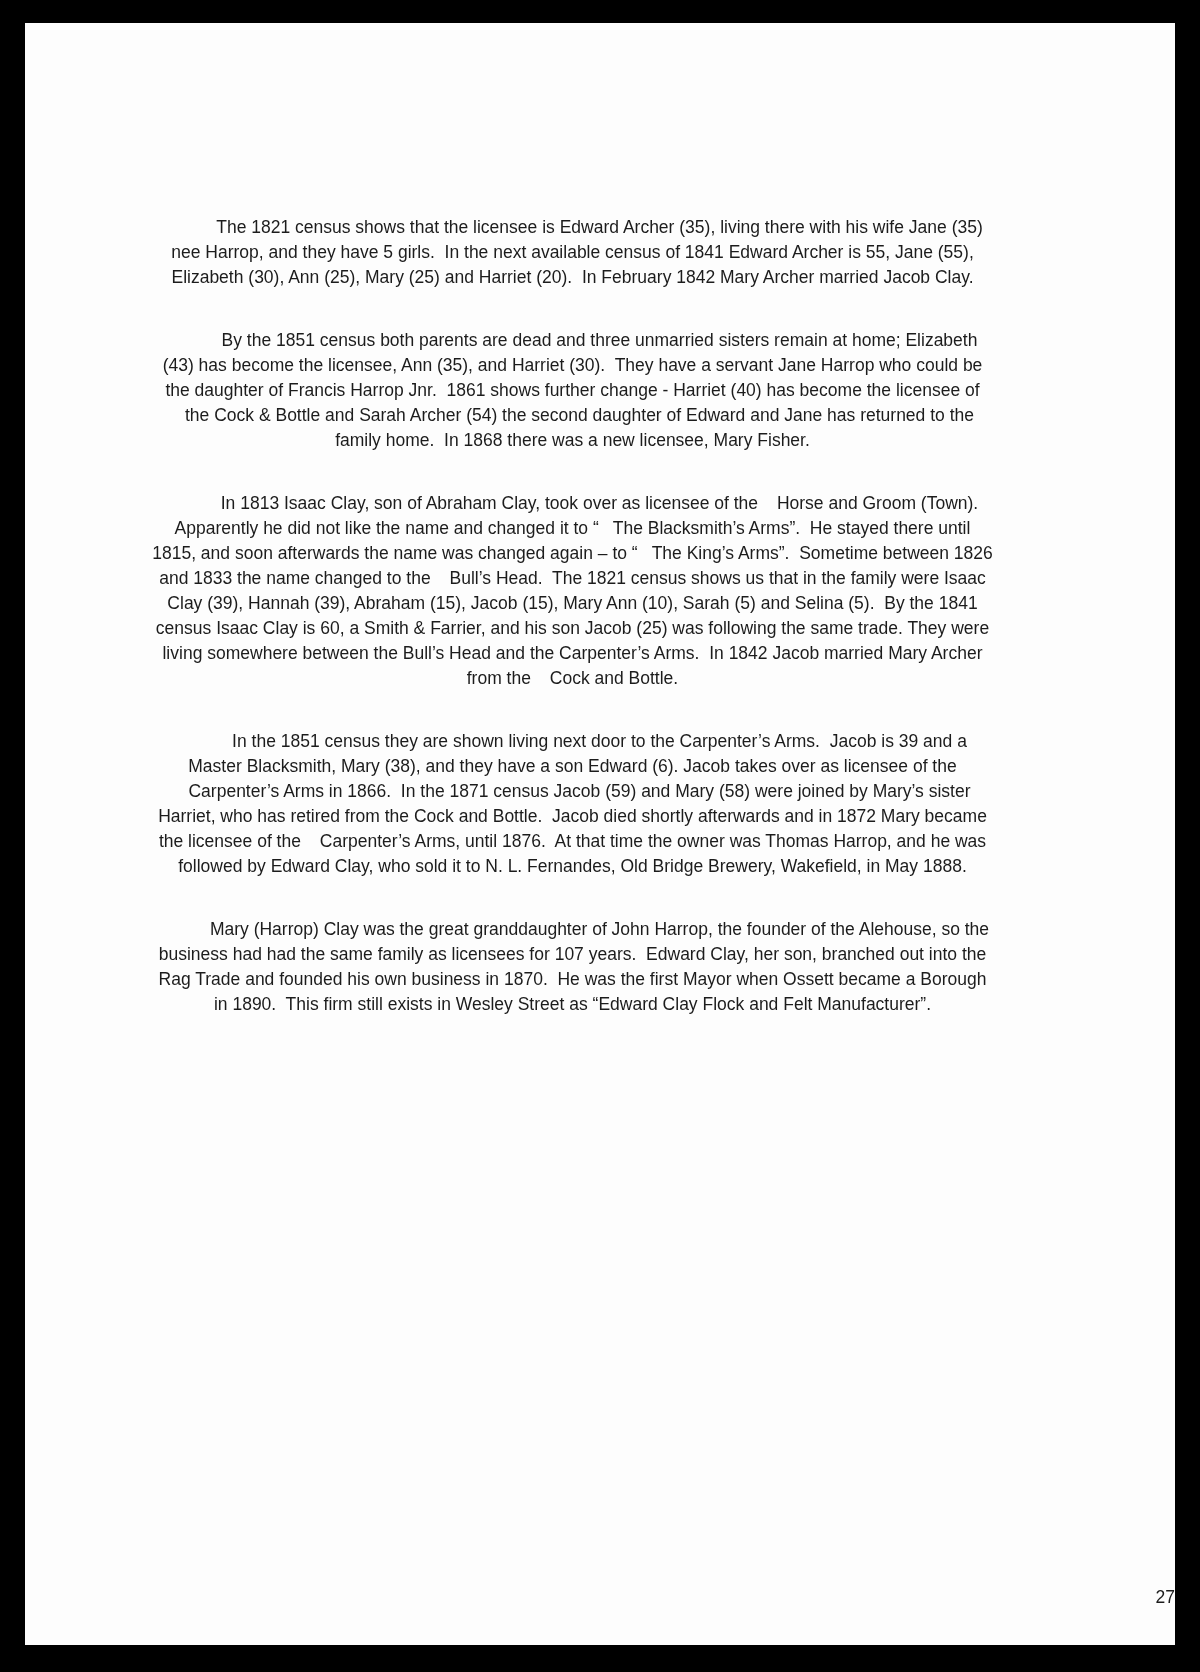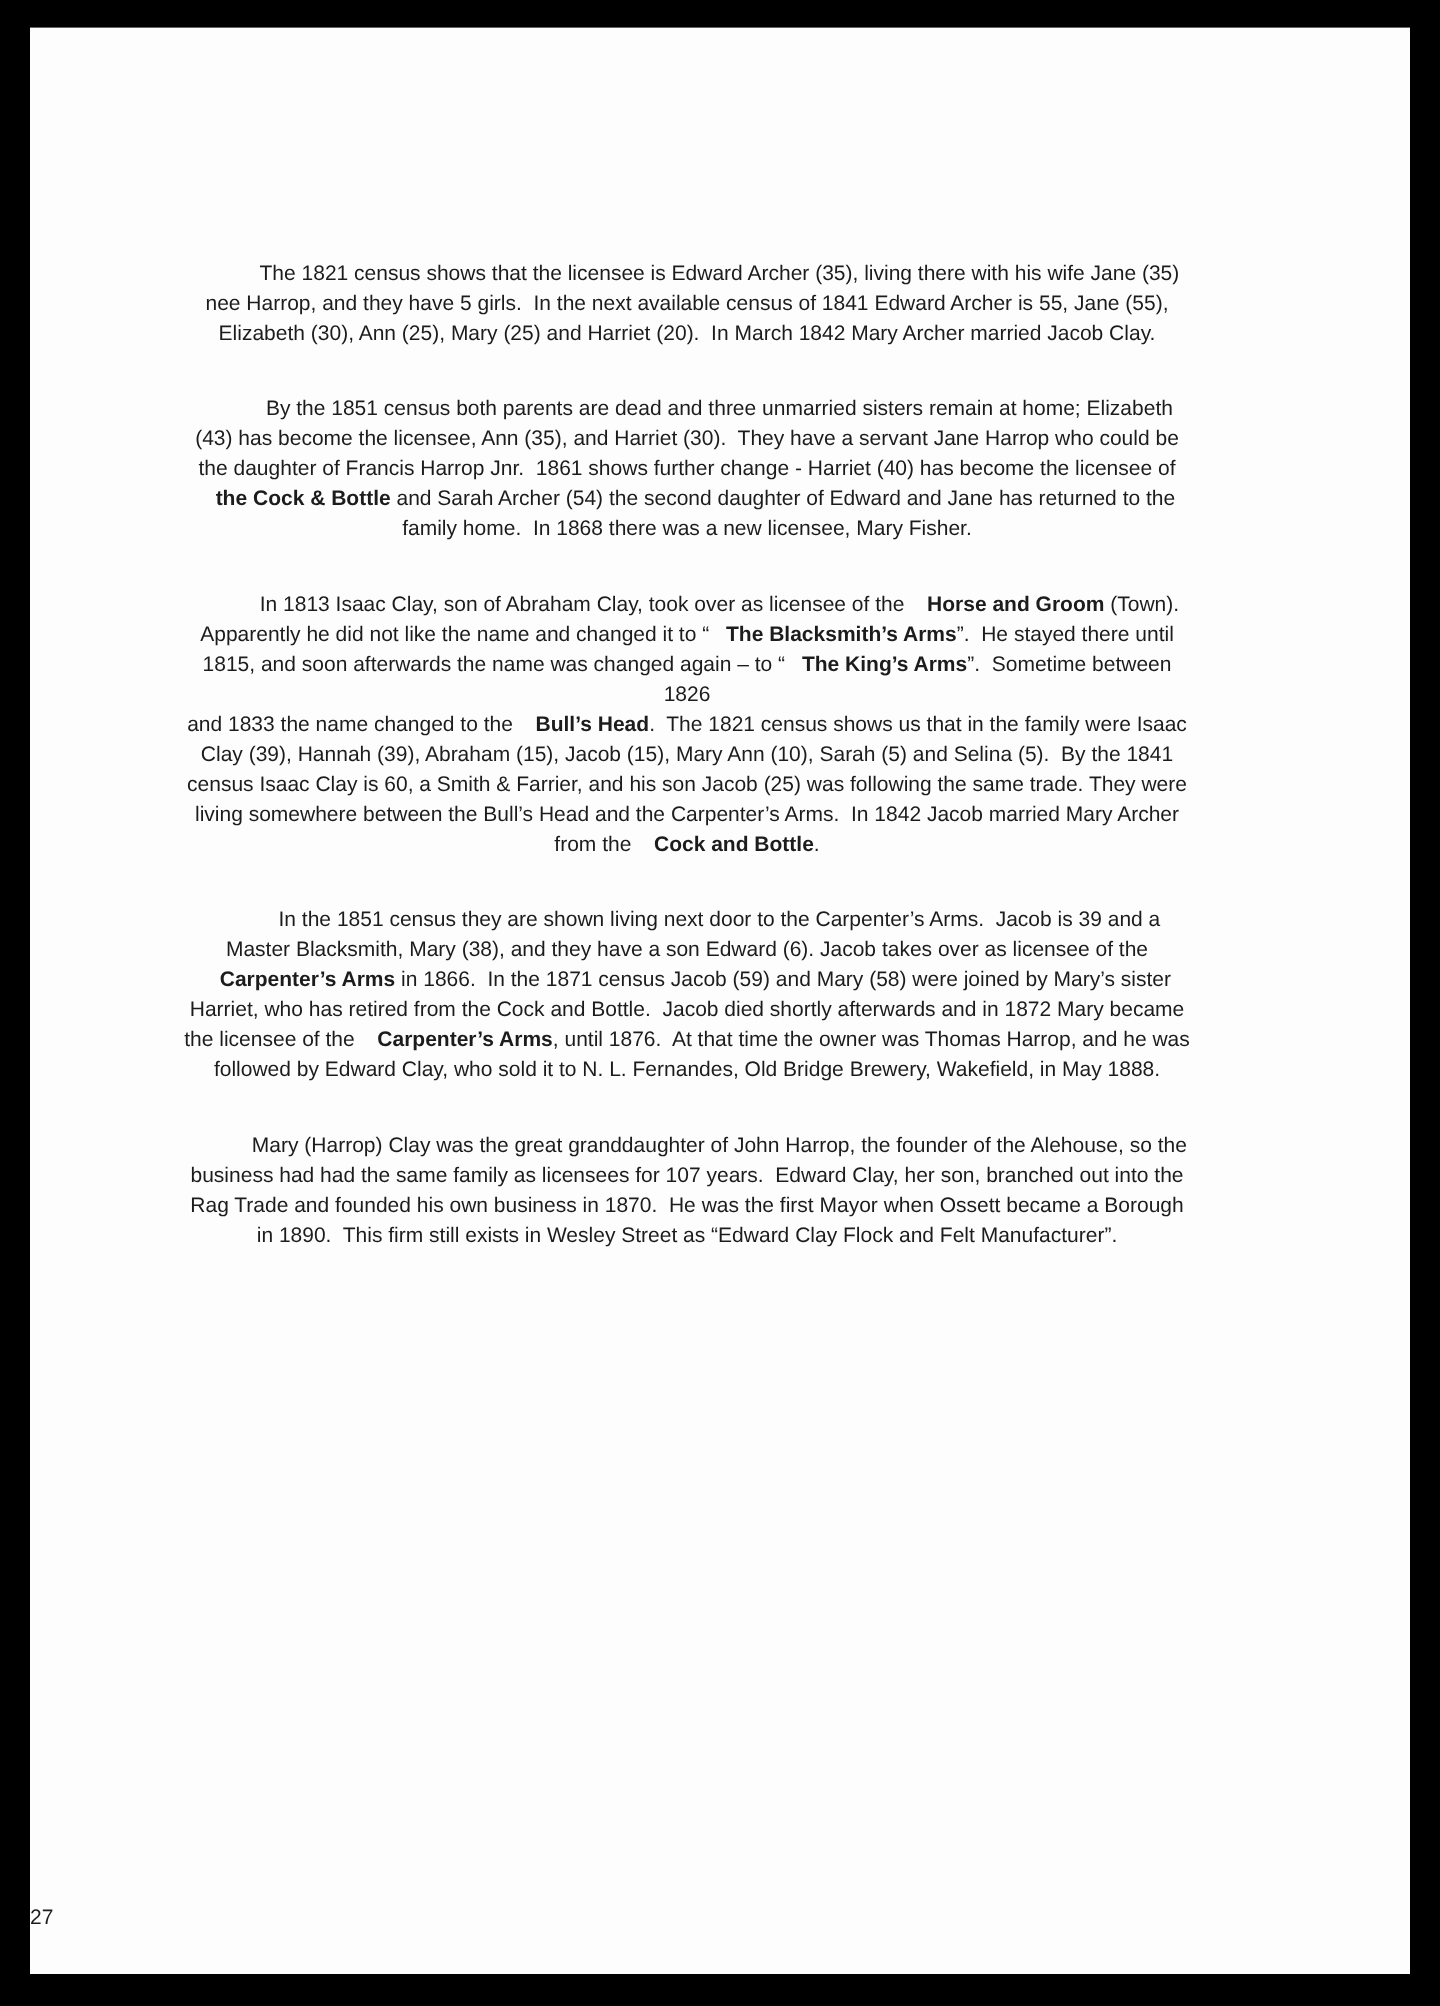--- a/index.html
+++ b/index.html
@@ -23,37 +23,37 @@
   }
   p.para {
     margin: 0 0 38px 0;
     font-size: 17.5px;
     line-height: 25px;
     color: #1c1c1c;
     white-space: pre-wrap;
     text-indent: 54px;
     text-align: center;
   }
-  p.para .b { font-weight: bold; margin-left: 14px; }
+  p.para .b { font-weight: normal; margin-left: 14px; }
   .footer {
     position: absolute;
     top: 1562px;
     left: 0;
     width: 100%;
-    text-align: left;
+    text-align: right;
     font-size: 17.5px;
     line-height: 25px;
     color: #1c1c1c;
   }
 </style>
 </head>
 <body>
 
 <div class="paper">
   <div class="content">
-      <p class="para"><span>The 1821 census shows that the licensee is Edward Archer (35), living there with his wife Jane (35)</span><br><span>nee Harrop, and they have 5 girls.  In the next available census of 1841 Edward Archer is 55, Jane (55),</span><br><span>Elizabeth (30), Ann (25), Mary (25) and Harriet (20).  In March 1842 Mary Archer married Jacob Clay.</span></p>
+      <p class="para"><span>The 1821 census shows that the licensee is Edward Archer (35), living there with his wife Jane (35)</span><br><span>nee Harrop, and they have 5 girls.  In the next available census of 1841 Edward Archer is 55, Jane (55),</span><br><span>Elizabeth (30), Ann (25), Mary (25) and Harriet (20).  In February 1842 Mary Archer married Jacob Clay.</span></p>
       <p class="para"><span>By the 1851 census both parents are dead and three unmarried sisters remain at home; Elizabeth</span><br><span>(43) has become the licensee, Ann (35), and Harriet (30).  They have a servant Jane Harrop who could be</span><br><span>the daughter of Francis Harrop Jnr.  1861 shows further change - Harriet (40) has become the licensee of</span><br><span class="b">the Cock &amp; Bottle</span><span> and Sarah Archer (54) the second daughter of Edward and Jane has returned to the</span><br><span>family home.  In 1868 there was a new licensee, Mary Fisher.</span></p>
       <p class="para"><span>In 1813 Isaac Clay, son of Abraham Clay, took over as licensee of the </span><span class="b">Horse and Groom</span><span> (Town).</span><br><span>Apparently he did not like the name and changed it to “</span><span class="b">The Blacksmith’s Arms</span><span>”.  He stayed there until</span><br><span>1815, and soon afterwards the name was changed again – to “</span><span class="b">The King’s Arms</span><span>”.  Sometime between 1826</span><br><span>and 1833 the name changed to the </span><span class="b">Bull’s Head</span><span>.  The 1821 census shows us that in the family were Isaac</span><br><span>Clay (39), Hannah (39), Abraham (15), Jacob (15), Mary Ann (10), Sarah (5) and Selina (5).  By the 1841</span><br><span>census Isaac Clay is 60, a Smith &amp; Farrier, and his son Jacob (25) was following the same trade. They were</span><br><span>living somewhere between the Bull’s Head and the Carpenter’s Arms.  In 1842 Jacob married Mary Archer</span><br><span>from the </span><span class="b">Cock and Bottle</span><span>.</span></p>
       <p class="para"><span>In the 1851 census they are shown living next door to the Carpenter’s Arms.  Jacob is 39 and a</span><br><span>Master Blacksmith, Mary (38), and they have a son Edward (6). Jacob takes over as licensee of the</span><br><span class="b">Carpenter’s Arms</span><span> in 1866.  In the 1871 census Jacob (59) and Mary (58) were joined by Mary’s sister</span><br><span>Harriet, who has retired from the Cock and Bottle.  Jacob died shortly afterwards and in 1872 Mary became</span><br><span>the licensee of the </span><span class="b">Carpenter’s Arms</span><span>, until 1876.  At that time the owner was Thomas Harrop, and he was</span><br><span>followed by Edward Clay, who sold it to N. L. Fernandes, Old Bridge Brewery, Wakefield, in May 1888.</span></p>
       <p class="para"><span>Mary (Harrop) Clay was the great granddaughter of John Harrop, the founder of the Alehouse, so the</span><br><span>business had had the same family as licensees for 107 years.  Edward Clay, her son, branched out into the</span><br><span>Rag Trade and founded his own business in 1870.  He was the first Mayor when Ossett became a Borough</span><br><span>in 1890.  This firm still exists in Wesley Street as “Edward Clay Flock and Felt Manufacturer”.</span></p>
     </div>
   <div class="footer">27</div>
 </div>
 
 </body></html>

